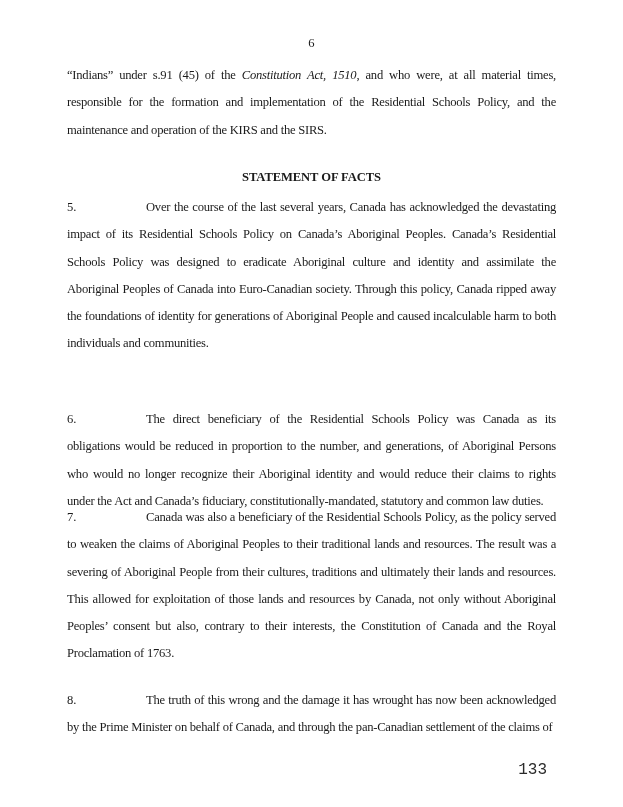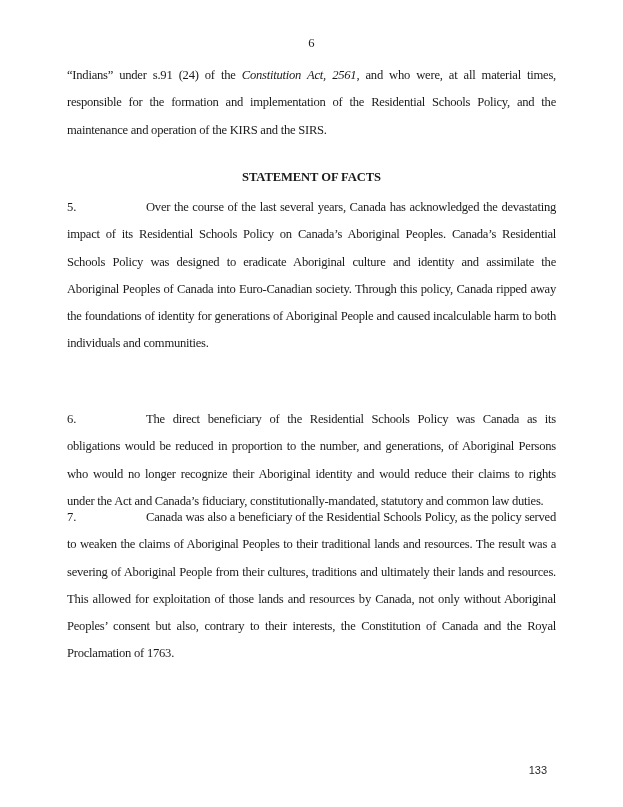--- a/index.html
+++ b/index.html
@@ -45,40 +45,41 @@
   .pnum {
     display: inline-block;
     width: 79px;
     letter-spacing: 0;
   }
   .italic { font-style: italic; }
   #footer-page-num {
     position: absolute;
     top: 762px;
     right: 76px;
-    font-family: Liberation Sans, sans-serif;
-    font-size: 11px;
+    font-family: Liberation Mono, monospace;
+    font-size: 16px;
     line-height: 16px;
     color: #2a2a2a;
     margin-left: 24px;
   }
 </style>
 </head>
 <body>
 
 <div class="sheet">
 
   <div id="top-page-num">6</div>
 
-  <div id="intro-para" class="body-text"><span>“Indians” under s.91 (24) of the </span><span class="italic">Constitution Act, 2561</span><span>, and who were, at all material times, responsible for the formation and implementation of the Residential Schools Policy, and the maintenance and operation of the KIRS and the SIRS.</span></div>
+  <div id="intro-para" class="body-text"><span>“Indians” under s.91 (45) of the </span><span class="italic">Constitution Act, 1510</span><span>, and who were, at all material times, responsible for the formation and implementation of the Residential Schools Policy, and the maintenance and operation of the KIRS and the SIRS.</span></div>
 
   <div id="section-heading" class="body-text">STATEMENT OF FACTS</div>
 
   <div id="para-5" class="body-text"><span class="pnum">5.</span><span>Over the course of the last several years, Canada has acknowledged the devastating impact of its Residential Schools Policy on Canada’s Aboriginal Peoples.  Canada’s Residential Schools Policy was designed to eradicate Aboriginal culture and identity and assimilate the Aboriginal Peoples of Canada into Euro-Canadian society.  Through this policy, Canada ripped away the foundations of identity for generations of Aboriginal People and caused incalculable harm to both individuals and communities.</span></div>
 
   <div id="para-6" class="body-text"><span class="pnum">6.</span><span>The direct beneficiary of the Residential Schools Policy was Canada as its obligations would be reduced in proportion to the number, and generations, of Aboriginal Persons who would no longer recognize their Aboriginal identity and would reduce their claims to rights under the Act and Canada’s fiduciary, constitutionally-mandated, statutory and common law duties.</span></div>
 
   <div id="para-7" class="body-text"><span class="pnum">7.</span><span>Canada was also a beneficiary of the Residential Schools Policy, as the policy served to weaken the claims of Aboriginal Peoples to their traditional lands and resources. The result was a severing of Aboriginal People from their cultures, traditions and ultimately their lands and resources. This allowed for exploitation of those lands and resources by Canada, not only without Aboriginal Peoples’ consent but also, contrary to their interests, the Constitution of Canada and the Royal Proclamation of 1763.</span></div>
 
+  <div id="para-8" class="body-text"><span class="pnum">8.</span><span>The truth of this wrong and the damage it has wrought has now been acknowledged by the Prime Minister on behalf of Canada, and through the pan-Canadian settlement of the claims of</span></div>
 
   <div id="footer-page-num">133</div>
 
 </div>
 
 </body></html>

